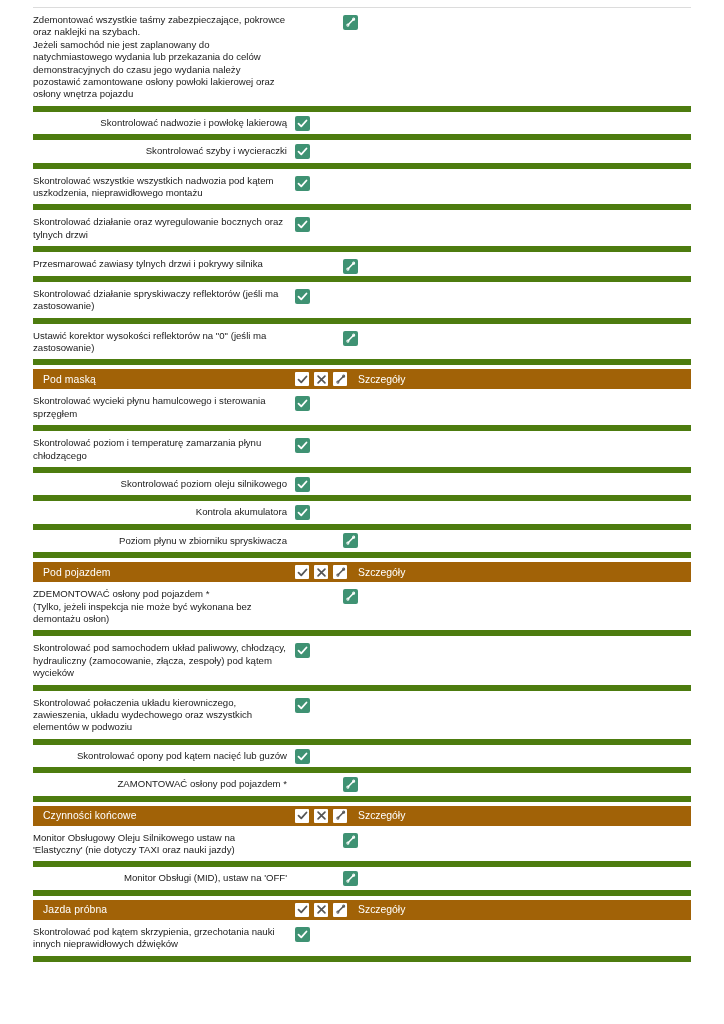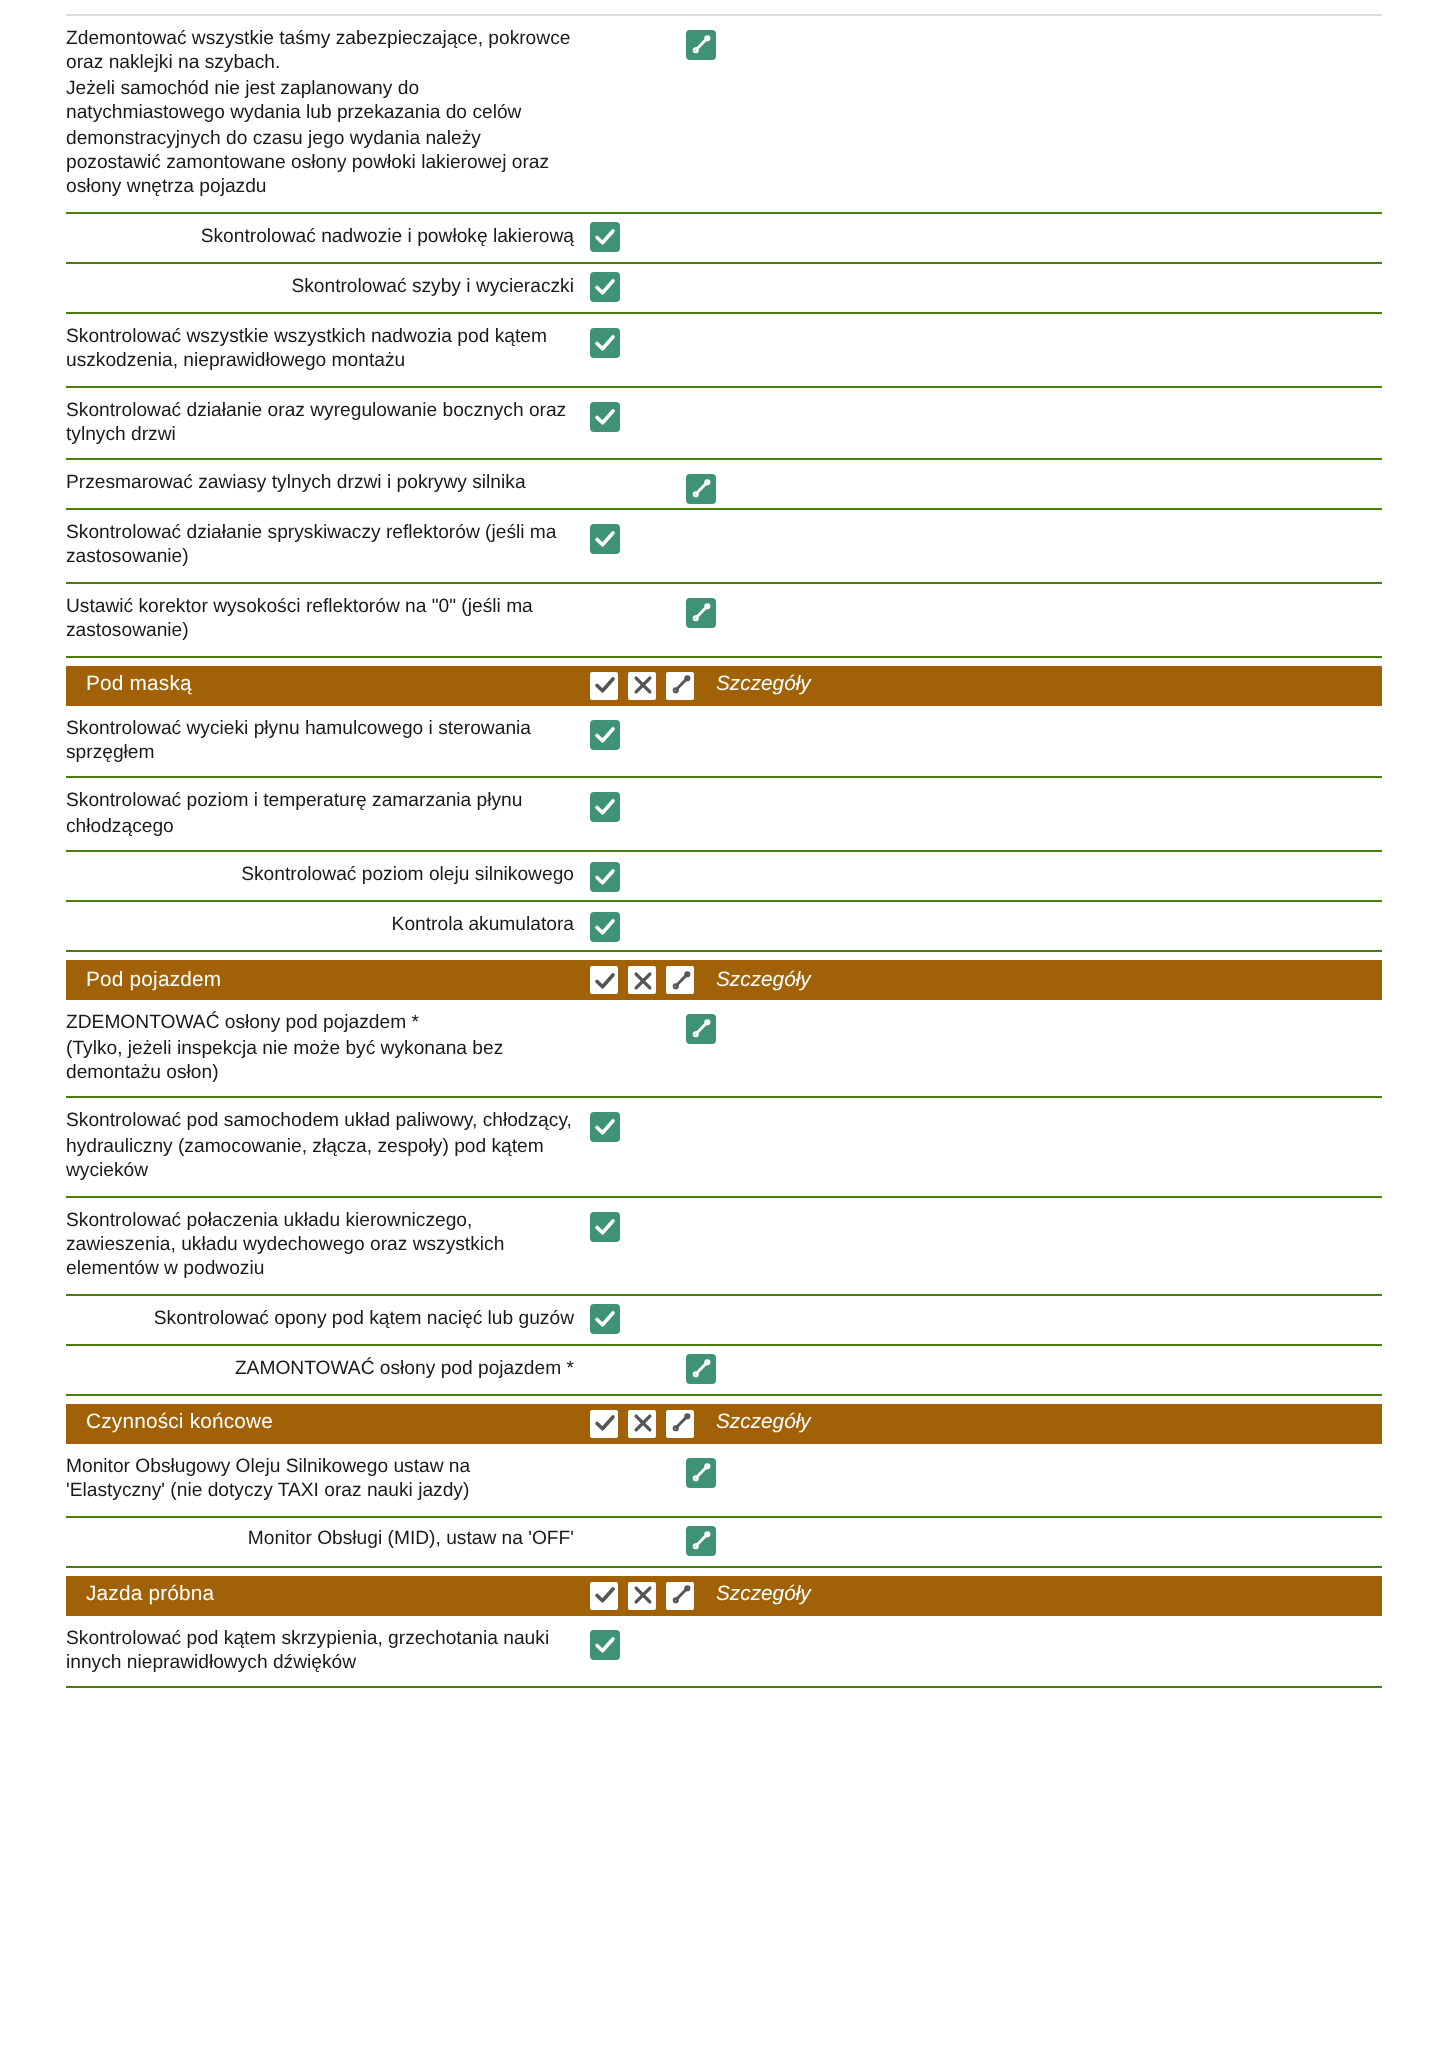--- a/index.html
+++ b/index.html
@@ -69,21 +69,21 @@
   .checklist {
     margin-top: 7px;
     border-top: 1px solid #dcdcdc;
   }
 
   .row {
     position: relative;
     display: flex;
     align-items: flex-start;
     min-height: 24px;
-    border-bottom: 1px solid #4d7c0f;
+    border-bottom: 6px solid #4d7c0f;
     padding: 5px 0 5px 0;
   }
 
   .row .row-text {
     width: 262px;
     flex: 0 0 262px;
     font-size: 9.6px;
     line-height: 12.4px;
     color: #1a1a1a;
     padding-right: 8px;
@@ -152,21 +152,20 @@
     display: flex;
     align-items: center;
     justify-content: center;
   }
 
   .legend-label {
     font-size: 10.4px;
     color: #ffffff;
     margin-left: 6px;
     white-space: nowrap;
-    font-style: italic;
   }
   .row.single { min-height: 25px; align-items: center; text-align: right; }
   .row.single .row-text { padding-top: 0; }
   .row.single .mark { top: 50%; margin-top: -7.5px; }
 </style>
 </head>
 <body>
 
 <div class="page">
 
@@ -314,20 +313,32 @@
       <div class="row single">
         <div class="row-text">Kontrola akumulatora</div>
         <div class="mark-slot">
           <div class="mark col-check" style="background: rgb(63, 146, 115);">
             <svg width="11" height="11" viewBox="0 0 16 16" aria-hidden="true">
               <path d="M2.2 8.3 L6.2 12.2 L13.8 3.6" fill="none" stroke="#ffffff" stroke-width="2.6" stroke-linecap="round" stroke-linejoin="round"></path>
             </svg>
           </div>
         </div>
       </div>
+      <div class="row single">
+        <div class="row-text">Poziom płynu w zbiorniku spryskiwacza</div>
+        <div class="mark-slot">
+          <div class="mark col-wrench" style="background: rgb(63, 146, 115);">
+            <svg width="11" height="11" viewBox="0 0 16 16" aria-hidden="true">
+              <path d="M12.4 3.2 L4.6 11.3" fill="none" stroke="#ffffff" stroke-width="2.1" stroke-linecap="round"></path>
+              <circle cx="12.6" cy="3.1" r="1.5" fill="none" stroke="#ffffff" stroke-width="1.5"></circle>
+              <circle cx="4.2" cy="11.8" r="1.5" fill="none" stroke="#ffffff" stroke-width="1.5"></circle>
+            </svg>
+          </div>
+        </div>
+      </div>
       <div class="section-head">
         <span class="sec-title">Pod pojazdem</span>
         <div class="legend">
           <div class="legend-box">
             <svg width="11" height="11" viewBox="0 0 16 16" aria-hidden="true">
               <path d="M2.2 8.3 L6.2 12.2 L13.8 3.6" fill="none" stroke="#555555" stroke-width="2.6" stroke-linecap="round" stroke-linejoin="round"></path>
             </svg>
           </div>
           <div class="legend-box">
             <svg width="11" height="11" viewBox="0 0 16 16" aria-hidden="true">

